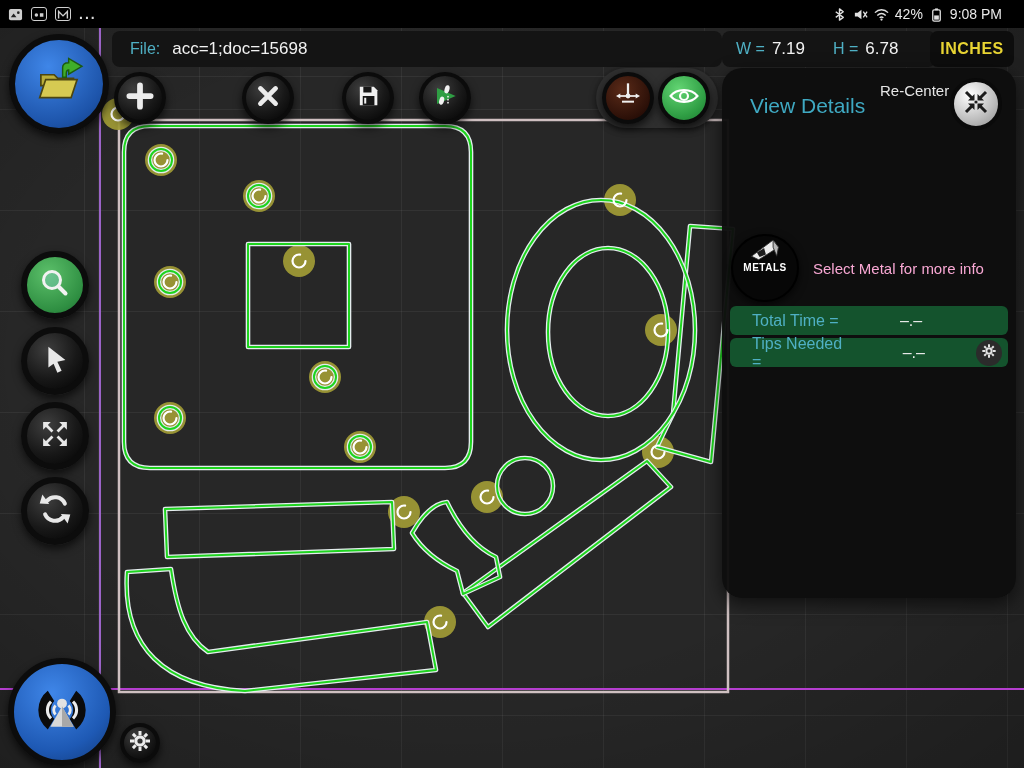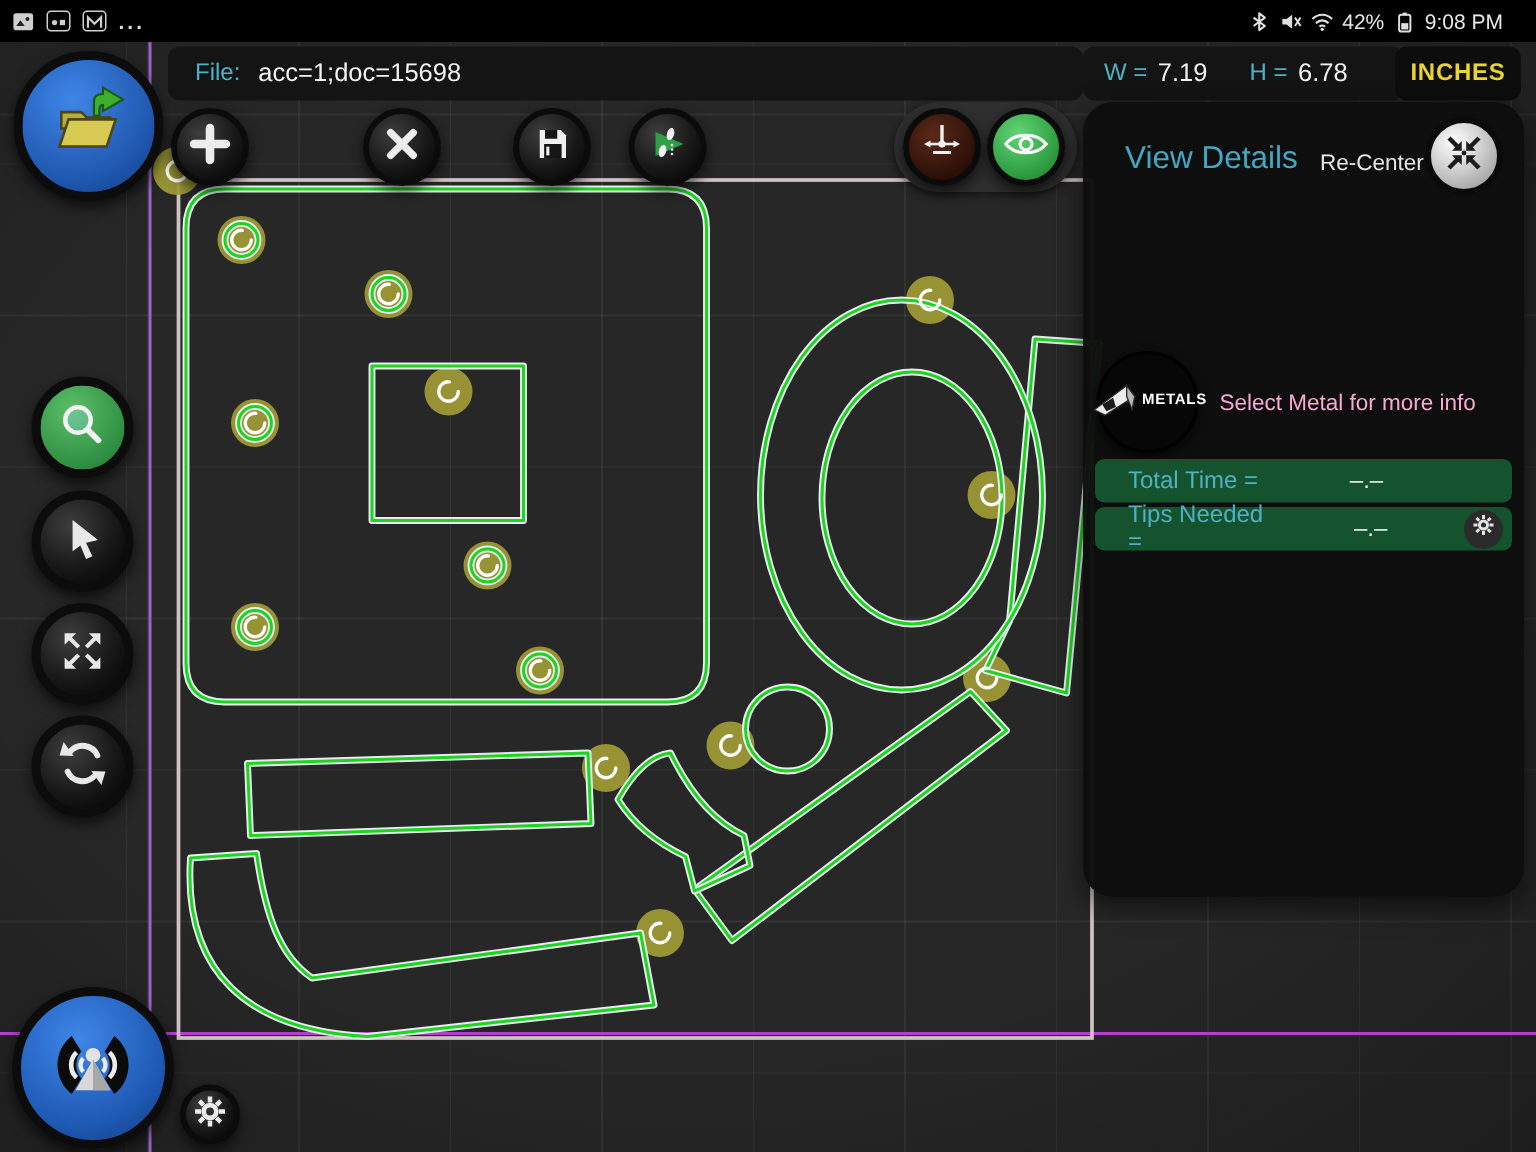--- a/index.html
+++ b/index.html
@@ -58,33 +58,33 @@
   .broadcast-btn{left:8px;top:658px;width:108px;height:108px;
     background:radial-gradient(circle at 40% 30%, #3f86e8, #1e59b4 65%, #123a7a);}
   .gear-bottom{left:120px;top:723px;width:40px;height:40px;}
 
   
   .panel{position:absolute;left:722px;top:68px;width:294px;height:530px;z-index:15;
     background:rgba(13,13,13,.97);border-radius:20px;box-shadow:0 6px 18px rgba(0,0,0,.6);
     color:#e8e8e8;}
   .panel-head{position:absolute;left:0;top:14px;width:100%;height:48px;}
   .vd-title{position:absolute;left:28px;top:12px;font-size:21px;color:#3fa9c2;}
-  .recenter-label{position:absolute;left:158px;top:18px;font-size:15px;color:#e6e6e6;}
+  .recenter-label{position:absolute;left:158px;top:0;font-size:15px;color:#e6e6e6;}
   .recenter-btn{position:absolute;right:14px;top:-4px;width:52px;height:52px;border-radius:50%;
     background:radial-gradient(circle at 36% 30%, #ffffff, #bdbdbd 60%, #8d8d8d);
     border:4px solid #0a0a0a;display:flex;align-items:center;justify-content:center;
     cursor:pointer;box-sizing:border-box;}
   .vd-rows{position:absolute;left:8px;top:68px;width:278px;}
   .vd-row{height:29px;margin-bottom:2px;background:#1a1a1a;border-radius:5px;
     display:flex;align-items:center;padding:0 4px;}
   .vd-label{color:#4fb0c4;font-size:15.5px;padding-left:6px;}
   .vd-value{margin-left:auto;width:120px;text-align:center;color:#f4f4f4;font-size:16px;}
   .metals-row{position:absolute;left:9px;top:168px;width:278px;height:64px;display:flex;align-items:center;}
   .metals-btn{width:64px;height:64px;border-radius:50%;background:#070707;border:2px solid #000;
-    display:flex;flex-direction:row;align-items:center;justify-content:center;cursor:pointer;
+    display:flex;flex-direction:column;align-items:center;cursor:pointer;
     box-shadow:0 3px 8px rgba(0,0,0,.7);}
   .metals-text{font-size:10px;font-weight:bold;color:#fff;letter-spacing:.5px;margin-top:-4px;}
   .metal-hint{margin-left:14px;font-size:15px;color:#f9a8d4;}
   .vd-rows2{position:absolute;left:8px;top:238px;width:278px;}
   .vd-row2{height:29px;margin-bottom:3px;background:#14532d;border-radius:6px;
     display:flex;align-items:center;}
   .vd-label2{color:#4fb0c4;font-size:16px;padding-left:22px;}
   .vd-value2{margin-left:auto;width:130px;text-align:center;color:#ededed;font-size:16px;}
   .row-gear{width:26px;height:26px;border-radius:50%;background:#2b2b2b;margin-right:6px;
     display:flex;align-items:center;justify-content:center;cursor:pointer;flex:0 0 auto;}

